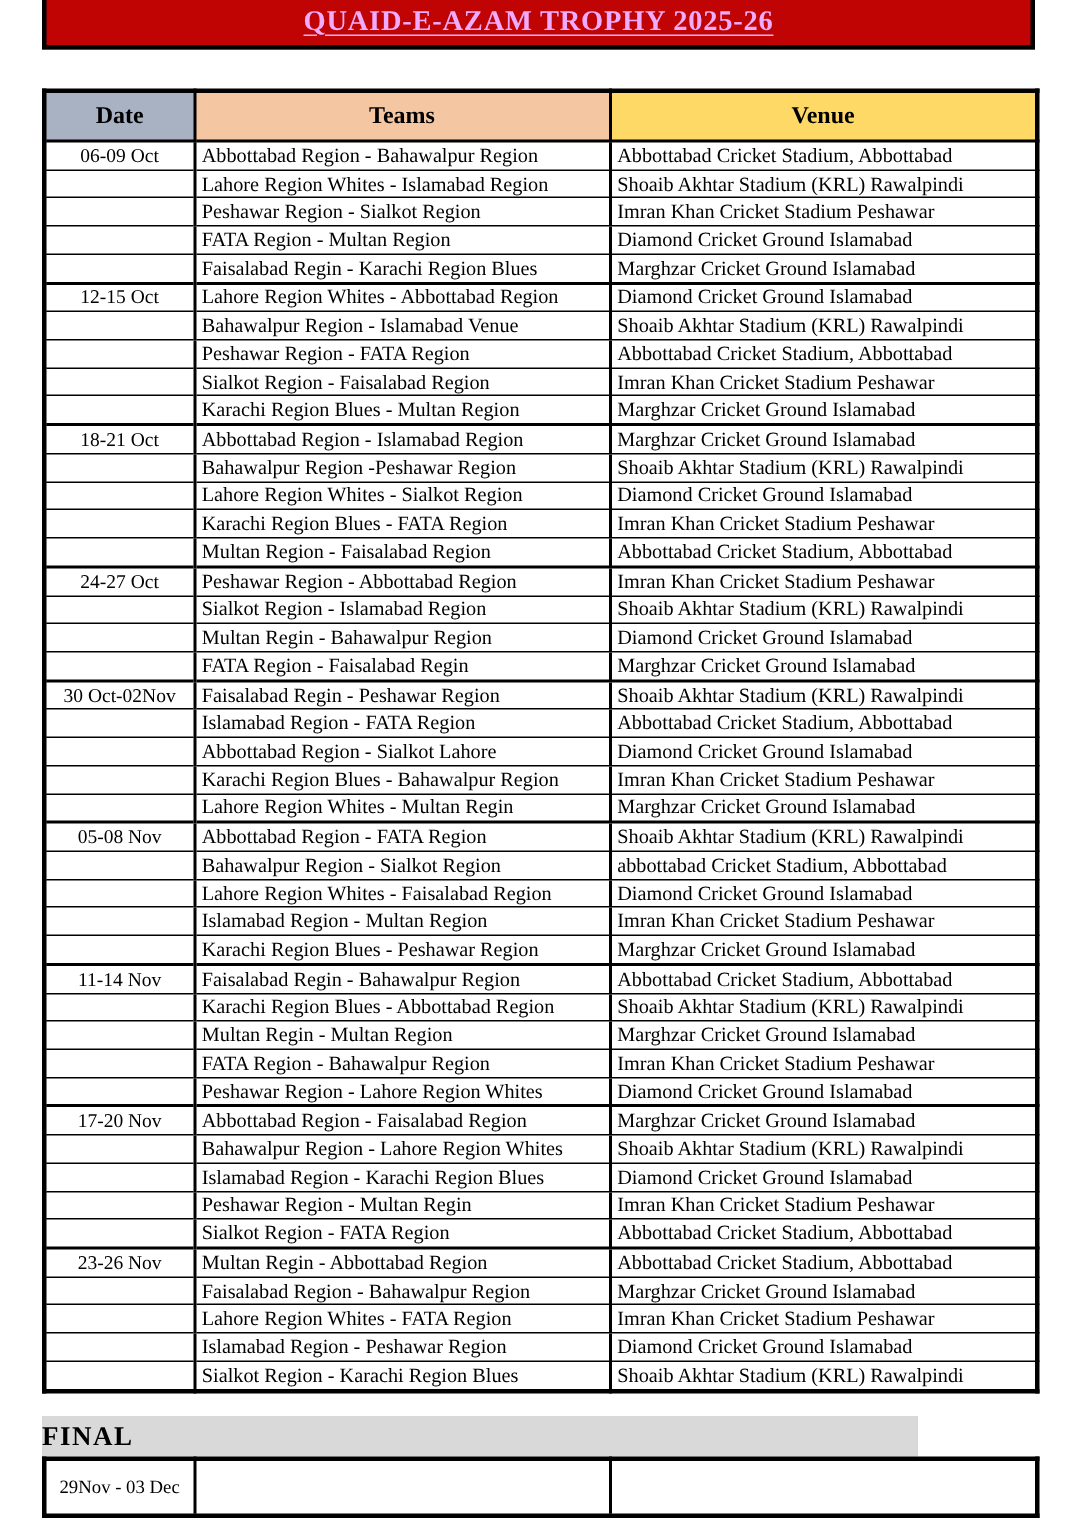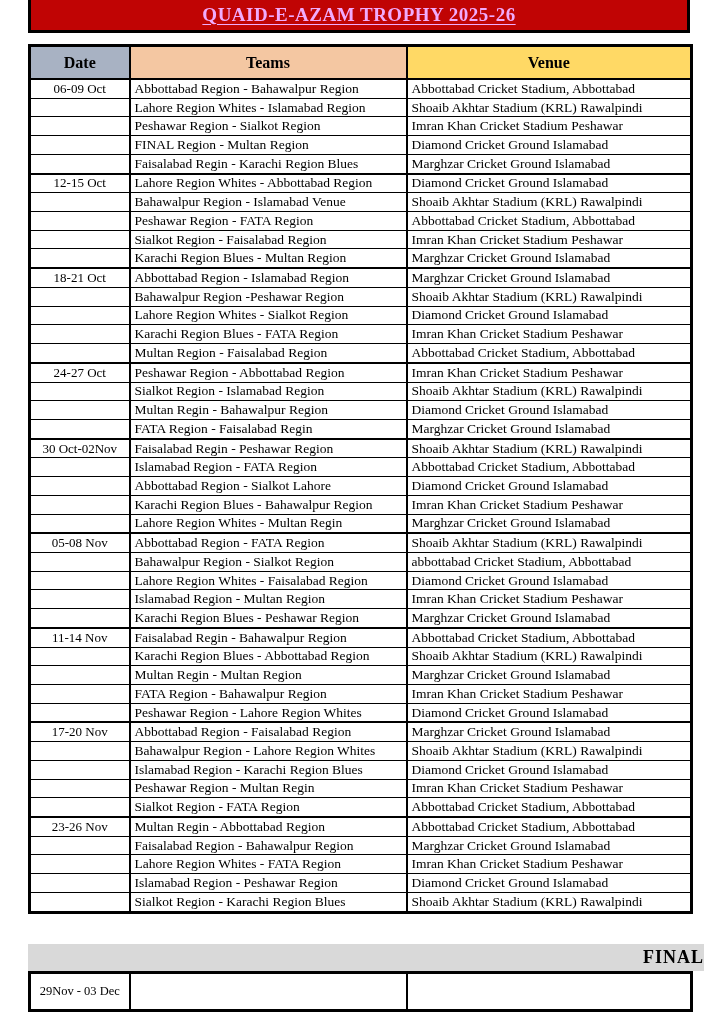--- a/index.html
+++ b/index.html
@@ -37,21 +37,21 @@
     font-weight: bold;
     letter-spacing: 0.5px;
     text-decoration: underline;
     text-underline-offset: 3px;
     white-space: nowrap;
   }
   
   table.schedule {
     position: absolute;
     left: 28px;
-    top: 44px;
+    top: 59px;
     width: 662px;
     border-collapse: collapse;
     table-layout: fixed;
     border: 3px solid #000000;
   }
   table.schedule th {
     border: 2px solid #000000;
     height: 31px;
     font-size: 16px;
     font-weight: bold;
@@ -77,27 +77,27 @@
   table.schedule td.date-col {
     text-align: center;
     padding: 0;
     font-size: 13px;
   }
   
   .final-bar {
     position: absolute;
     left: 28px;
     top: 944px;
-    width: 676px;
+    width: 584px;
     height: 27px;
     box-sizing: border-box;
     background: #D9D9D9;
     display: flex;
     align-items: center;
-    justify-content: flex-end;
+    justify-content: flex-start;
   }
   .final-bar .final-text {
     font-size: 18px;
     font-weight: bold;
     letter-spacing: 1px;
   }
   table.final-table {
     position: absolute;
     left: 28px;
     top: 971px;
@@ -148,21 +148,21 @@
           <td>Lahore Region Whites - Islamabad Region</td>
           <td>Shoaib Akhtar Stadium (KRL) Rawalpindi</td>
         </tr>
         <tr>
           <td class="date-col"></td>
           <td>Peshawar Region - Sialkot Region</td>
           <td>Imran Khan Cricket Stadium Peshawar</td>
         </tr>
         <tr>
           <td class="date-col"></td>
-          <td>FINAL Region - Multan Region</td>
+          <td>FATA Region - Multan Region</td>
           <td>Diamond Cricket Ground Islamabad</td>
         </tr>
         <tr>
           <td class="date-col"></td>
           <td>Faisalabad Regin - Karachi Region Blues</td>
           <td>Marghzar Cricket Ground Islamabad</td>
         </tr>
         <tr class="block-start">
           <td class="date-col">12-15 Oct</td>
           <td>Lahore Region Whites - Abbottabad Region</td>

